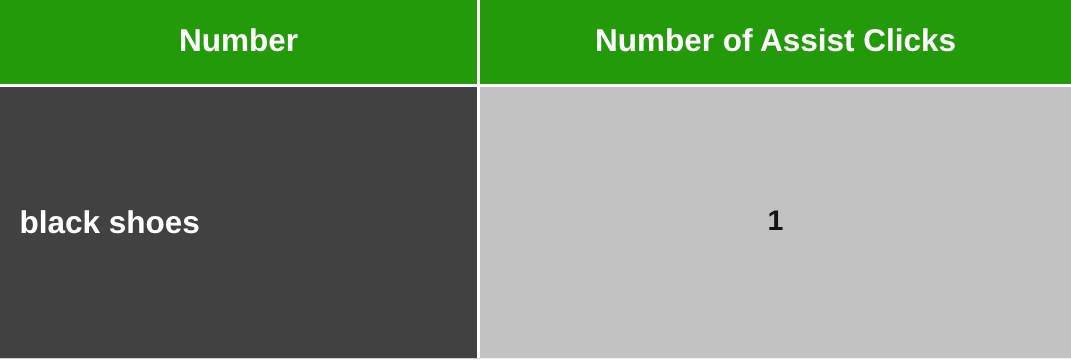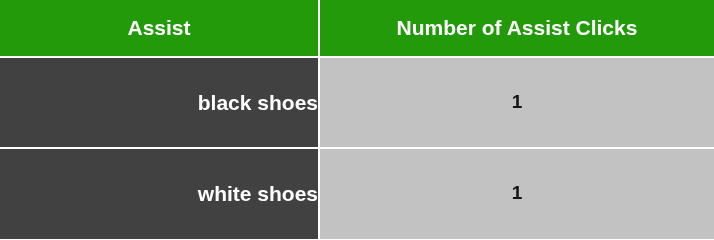--- a/index.html
+++ b/index.html
@@ -49,21 +49,21 @@
   }
 
   
   tbody tr { height: 60px; }
 
   td.keyword-cell {
     background: #414141;
     color: #ffffff;
     font-size: 21px;
     font-weight: bold;
-    text-align: right;
+    text-align: left;
     padding-left: 13px;
     border-right: 2px solid #ffffff;
     border-bottom: 2px solid #ffffff;
   }
 
   td.clicks-cell {
     background: #c2c2c2;
     color: #141414;
     font-size: 19px;
     font-weight: bold;
@@ -79,27 +79,23 @@
 </head>
 <body>
 
 <table class="keyword-table">
   <colgroup>
     <col class="col-keyword">
     <col class="col-clicks">
   </colgroup>
   <thead>
     <tr>
-      <th class="header-cell header-keyword">Assist</th>
+      <th class="header-cell header-keyword">Number</th>
       <th class="header-cell header-clicks">Number of Assist Clicks</th>
     </tr>
   </thead>
   <tbody>
     <tr>
       <td class="keyword-cell">black shoes</td>
       <td class="clicks-cell">1</td>
     </tr>
-    <tr>
-      <td class="keyword-cell">white shoes</td>
-      <td class="clicks-cell">1</td>
-    </tr>
   </tbody>
 </table>
 
 </body></html>

